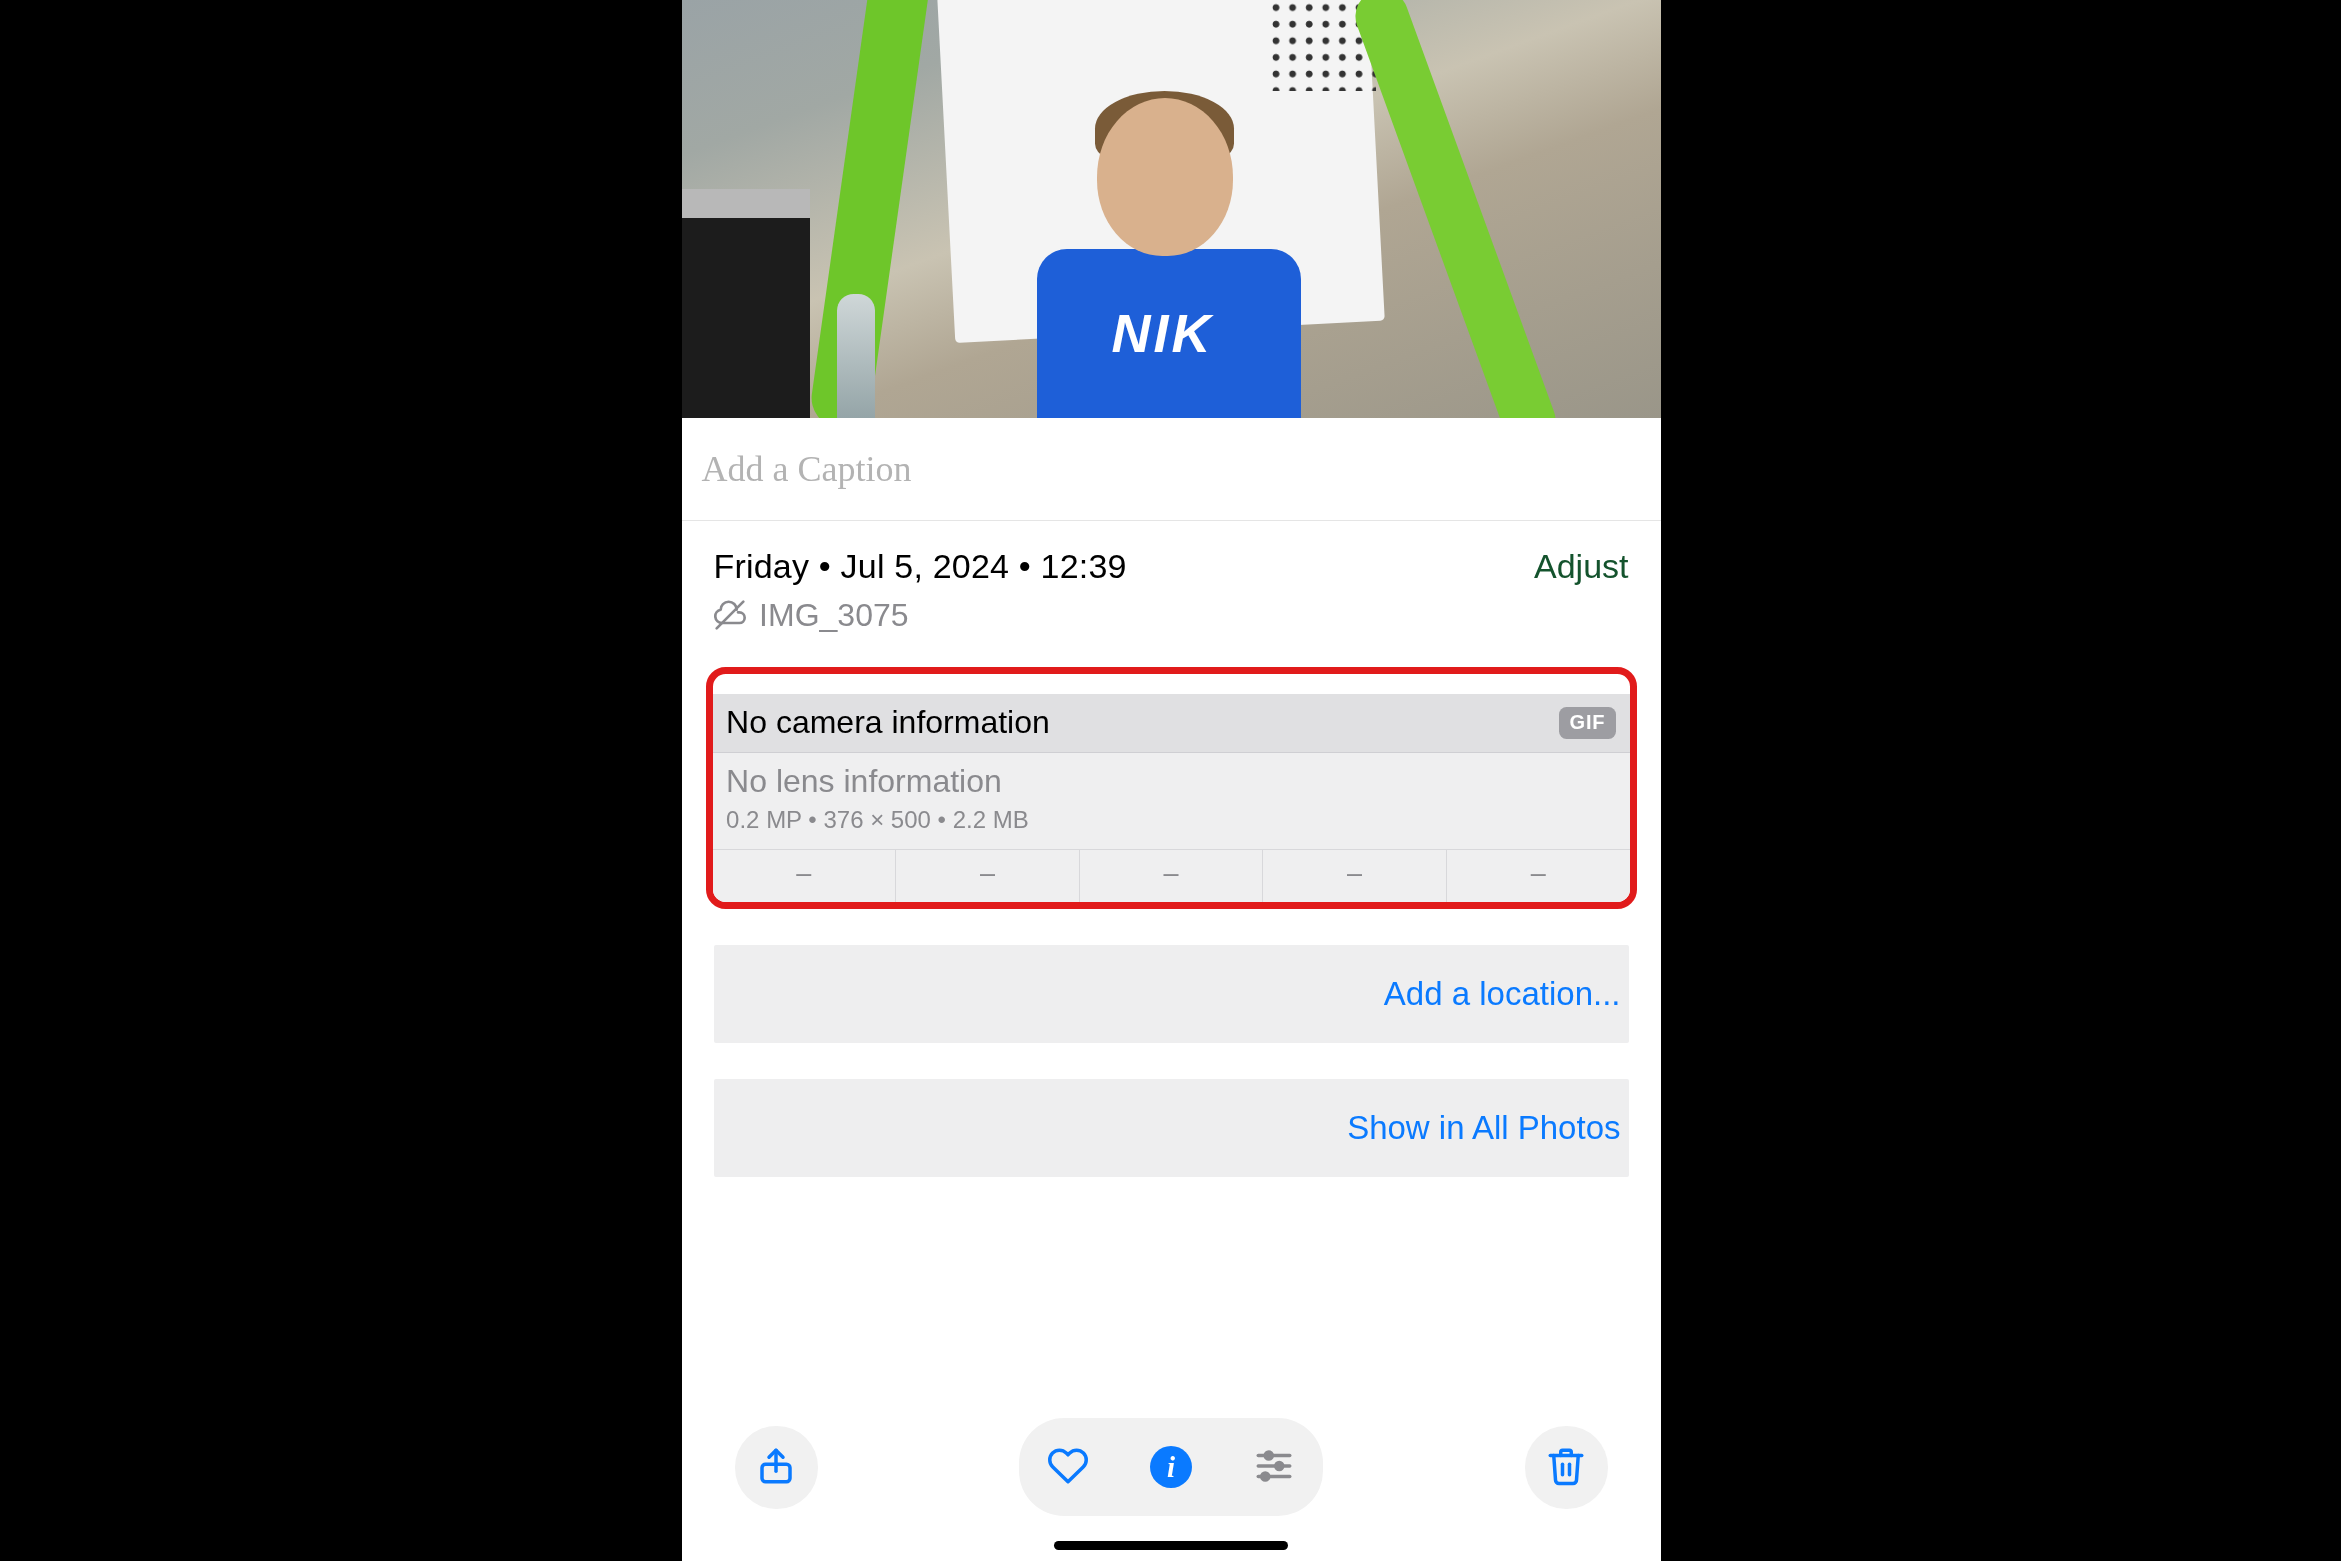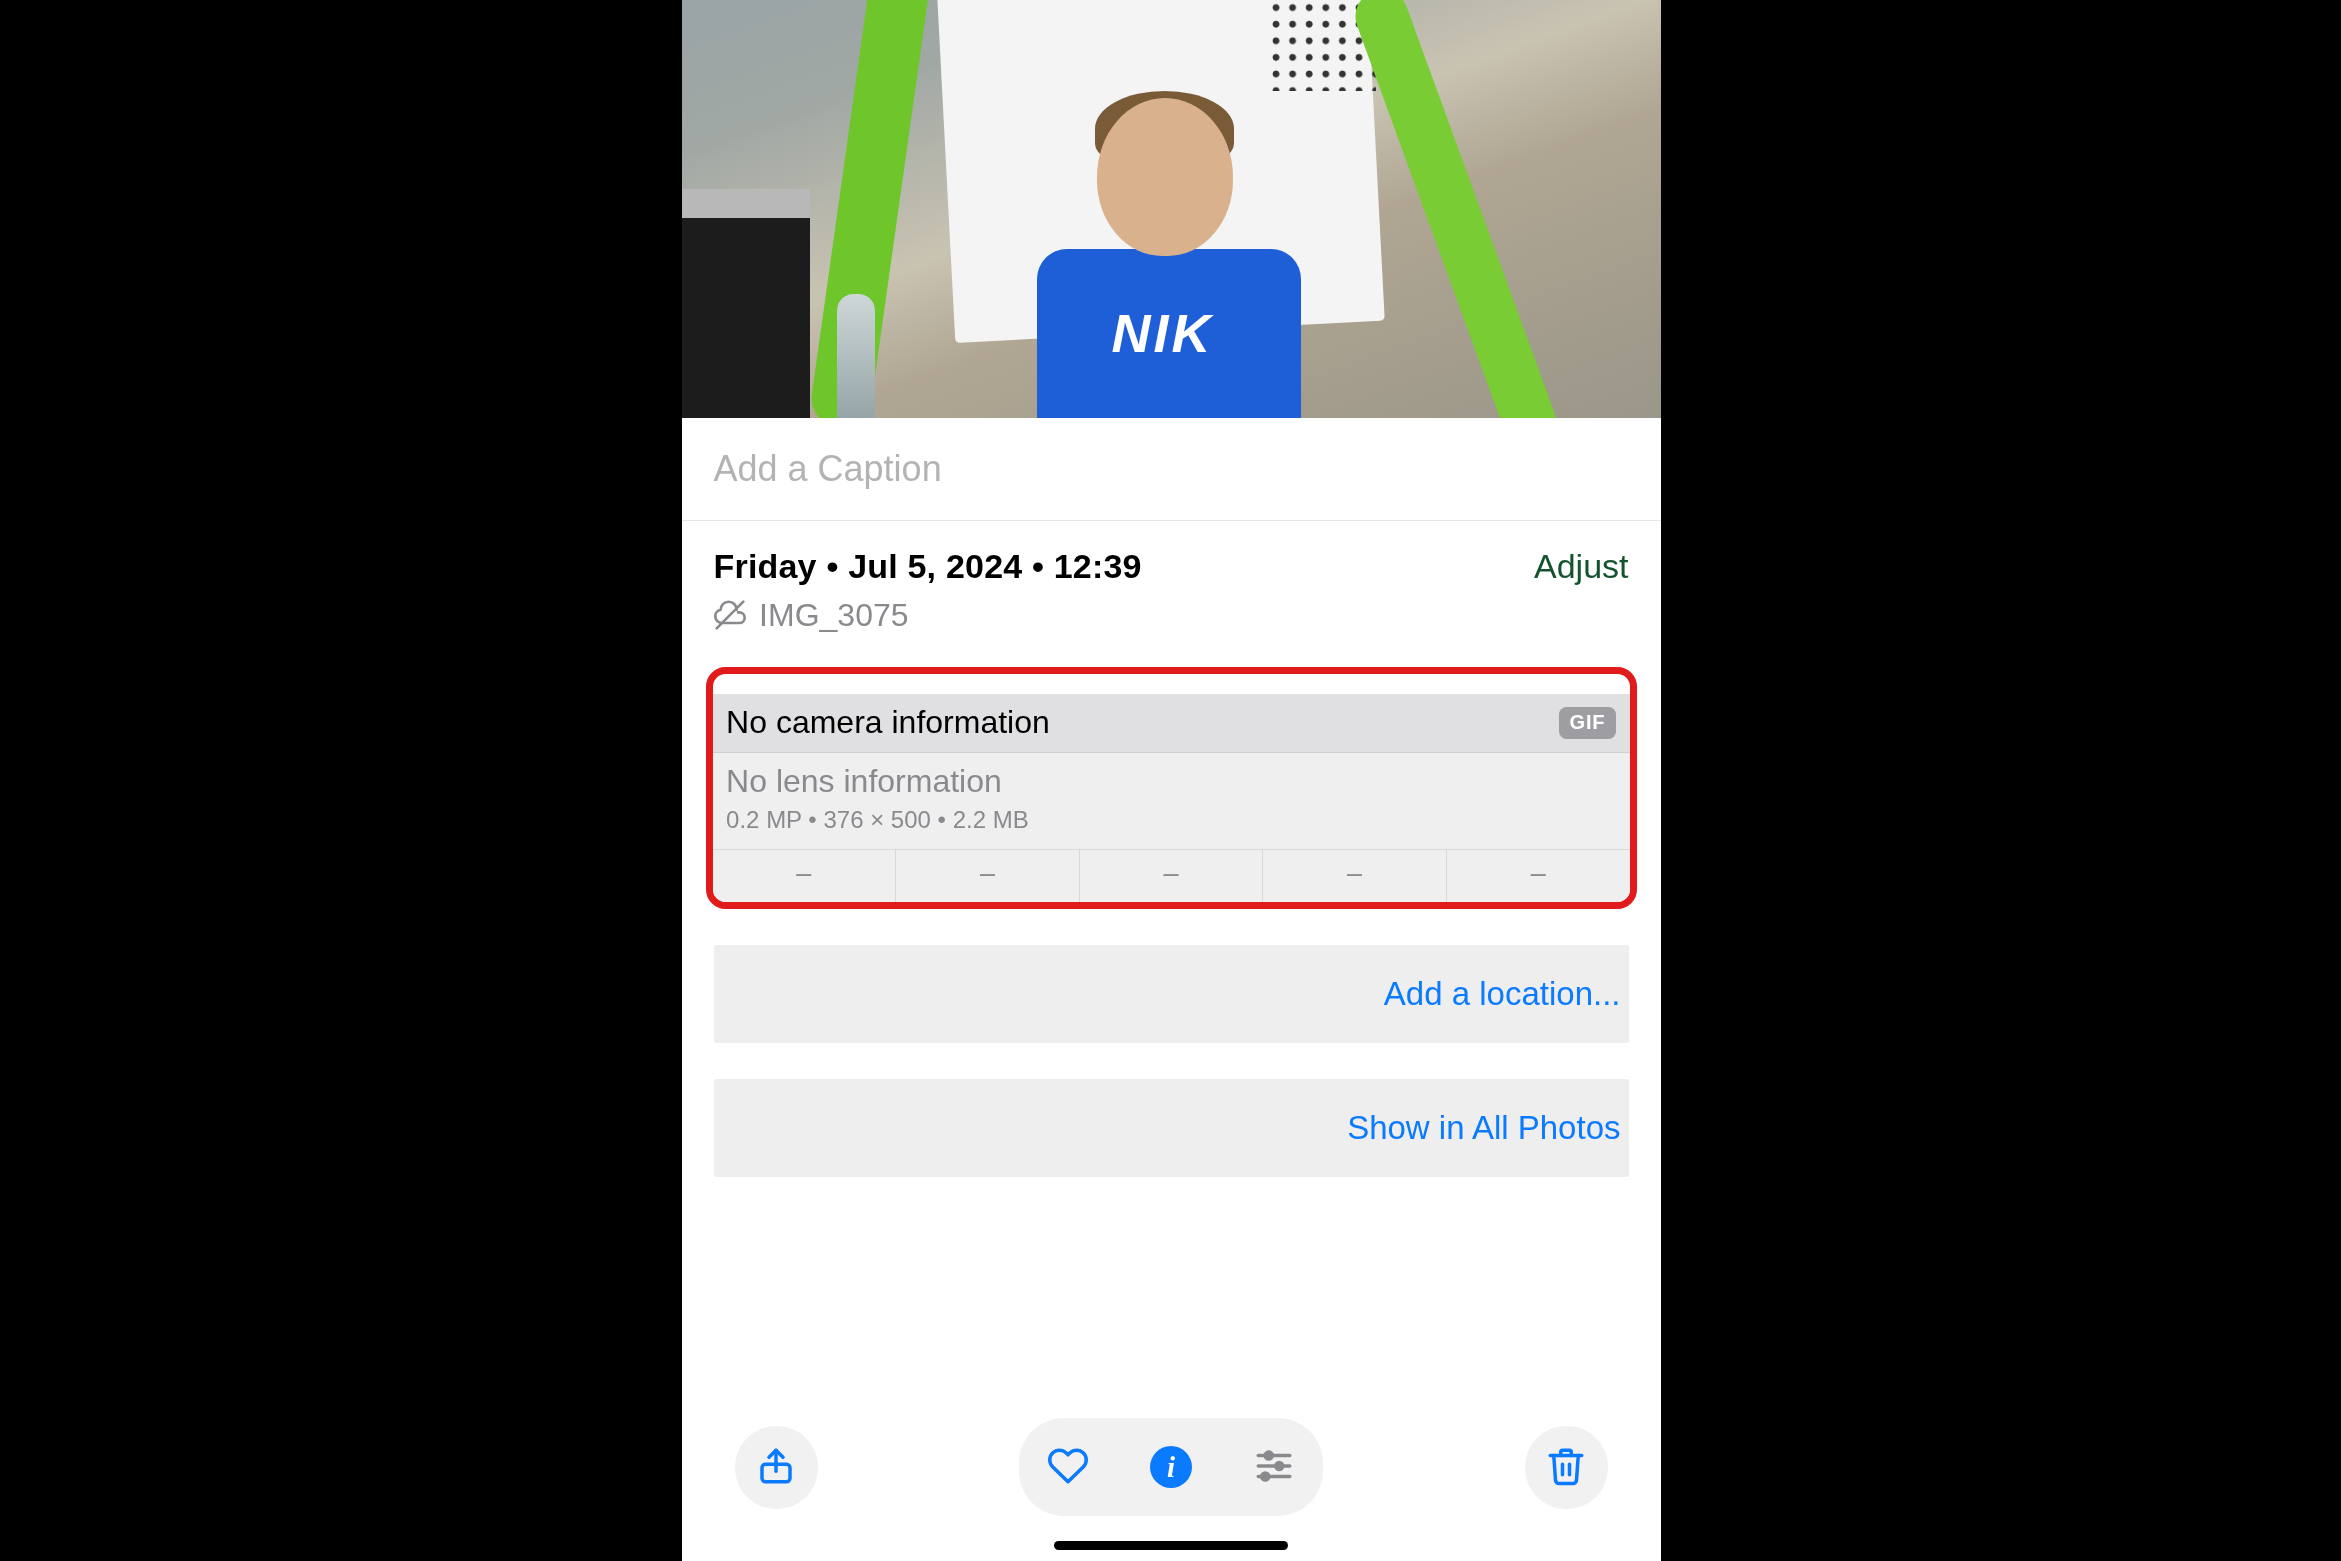--- a/index.html
+++ b/index.html
@@ -38,36 +38,37 @@
     background:#d9b18d;}
   .photo-preview .hair { position:absolute; left:413px; top:91px; width:139px; height:75px; border-radius:50% 50% 30% 30%;
     background:#7a5b38;}
   .photo-preview .shirt { position:absolute; left:355px; top:249px; width:264px; height:196px;
     background:#1e5fd8; border-radius:30px 30px 7.5px 7.5px;}
   .photo-preview .logo { position:absolute; left:430px; top:302px; font-size:54px; font-weight:900; color:#fff; letter-spacing:3px; font-style:italic;}
   .photo-preview .case { position:absolute; left:0; top:189px; width:128px; height:241px; background:#1c1c1c; border-radius:6px;}
   .photo-preview .case-top { position:absolute; left:0; top:189px; width:128px; height:29px; background:#b8b8b8;}
   .photo-preview .bottle { position:absolute; left:155px; top:294px; width:38px; height:136px; background:linear-gradient(#cfd7d8,#8fa0a3); border-radius:16.6px 16.6px 6px 6px;}
   .caption-area {
-    padding: 30px 32px;
+    padding: 30px 20px;
     border-bottom: 1.5px solid #e5e5e5;
+    font-family: Liberation Serif, serif;
   }
   .caption-placeholder {
     color: #b3b3b3;
     font-size: 36px;
   }
   .info-block {
     padding: 26px 32px 18px;
   }
   .date-row {
     display: flex;
     justify-content: space-between;
     align-items: baseline;
   }
-  .date-text { color:#000; font-size:34px; font-weight:700; letter-spacing:0.2px;}
+  .date-text { color:#000; font-size:34px; font-weight:400; letter-spacing:0.2px;}
   .adjust { color:#14532d; font-size:34px; font-weight:400;}
   .file-row { display:flex; align-items:center; gap:13.6px; margin-top:10.6px;}
   .file-name { color:#8a8a8e; font-size:32px;}
   .cloud-icon { width:32px; height:32px; flex:0 0 32px;}
   .cloud-icon svg { width:100%; height:100%; stroke:#8a8a8e;}
   .highlighted-box {
     margin: 15px 24px 0;
     border: 7.5px solid #e11b1b;
     border-radius: 19.6px;
     overflow: hidden;

